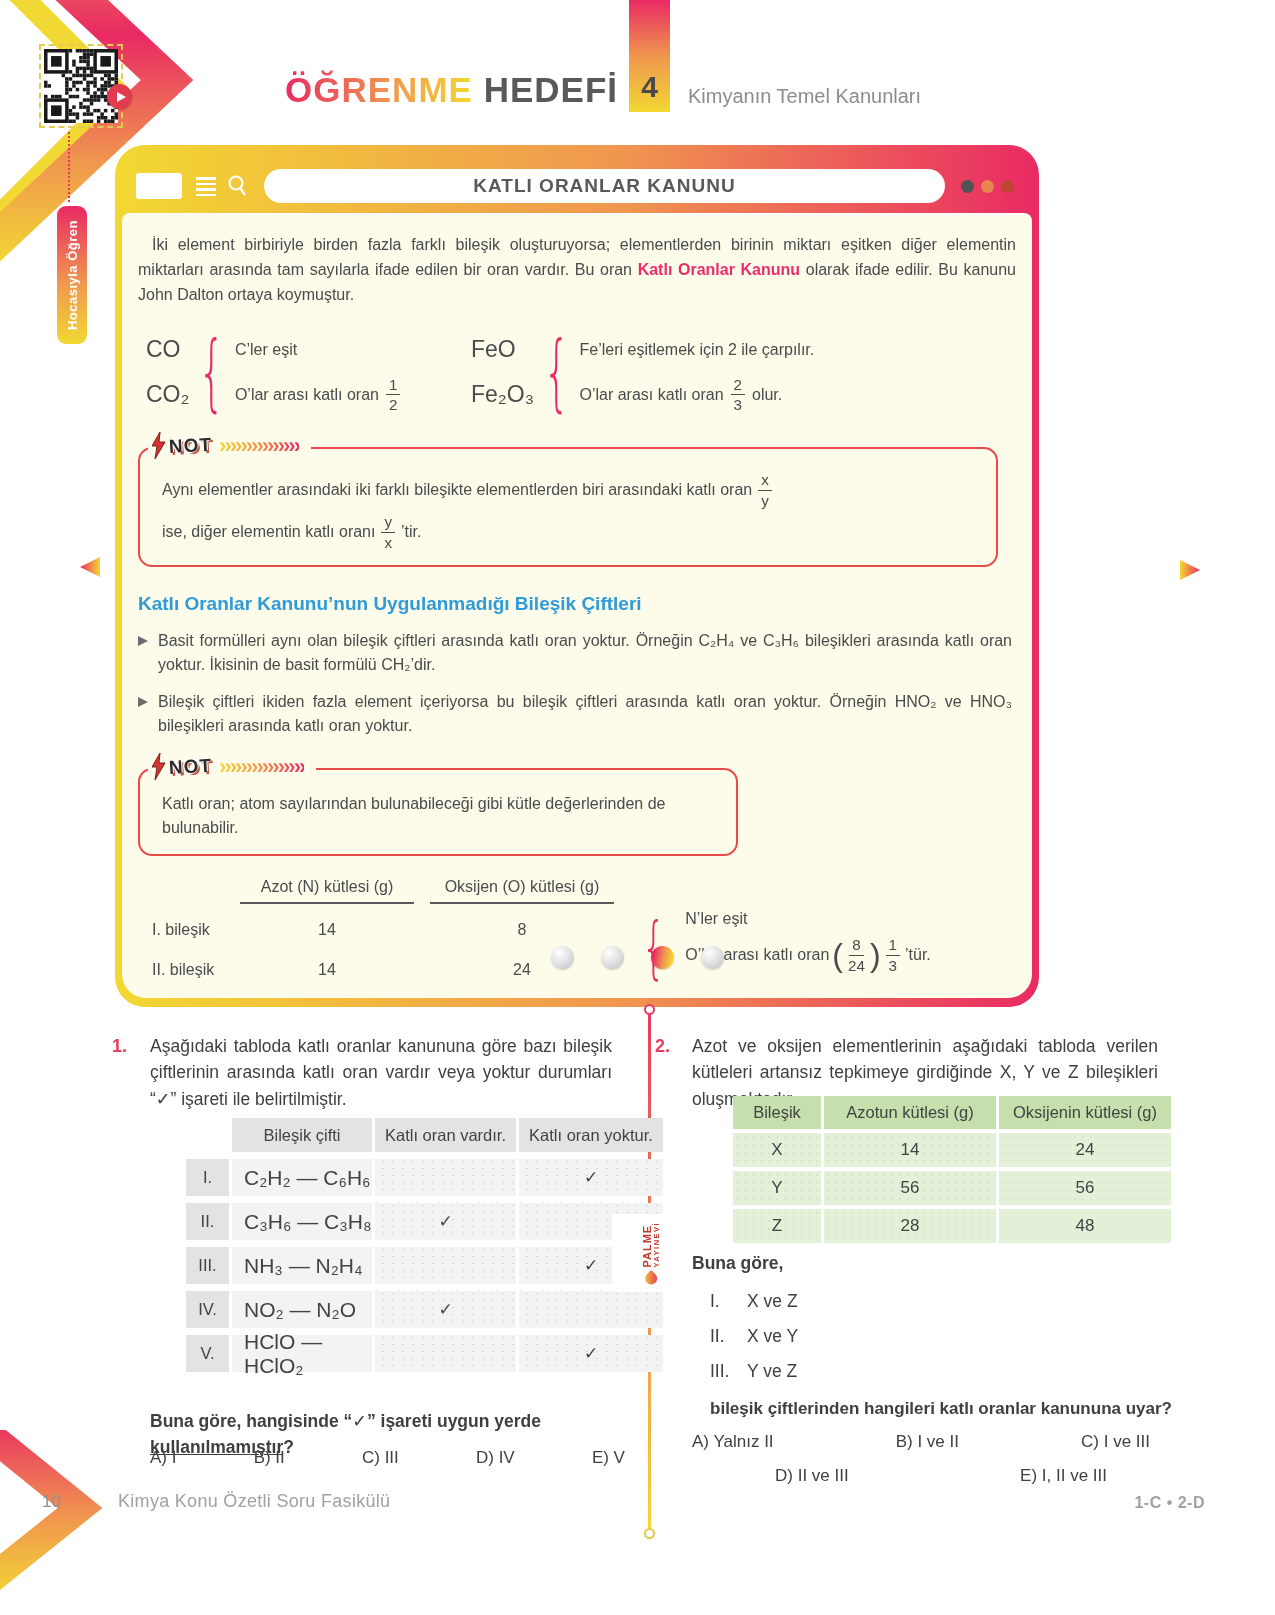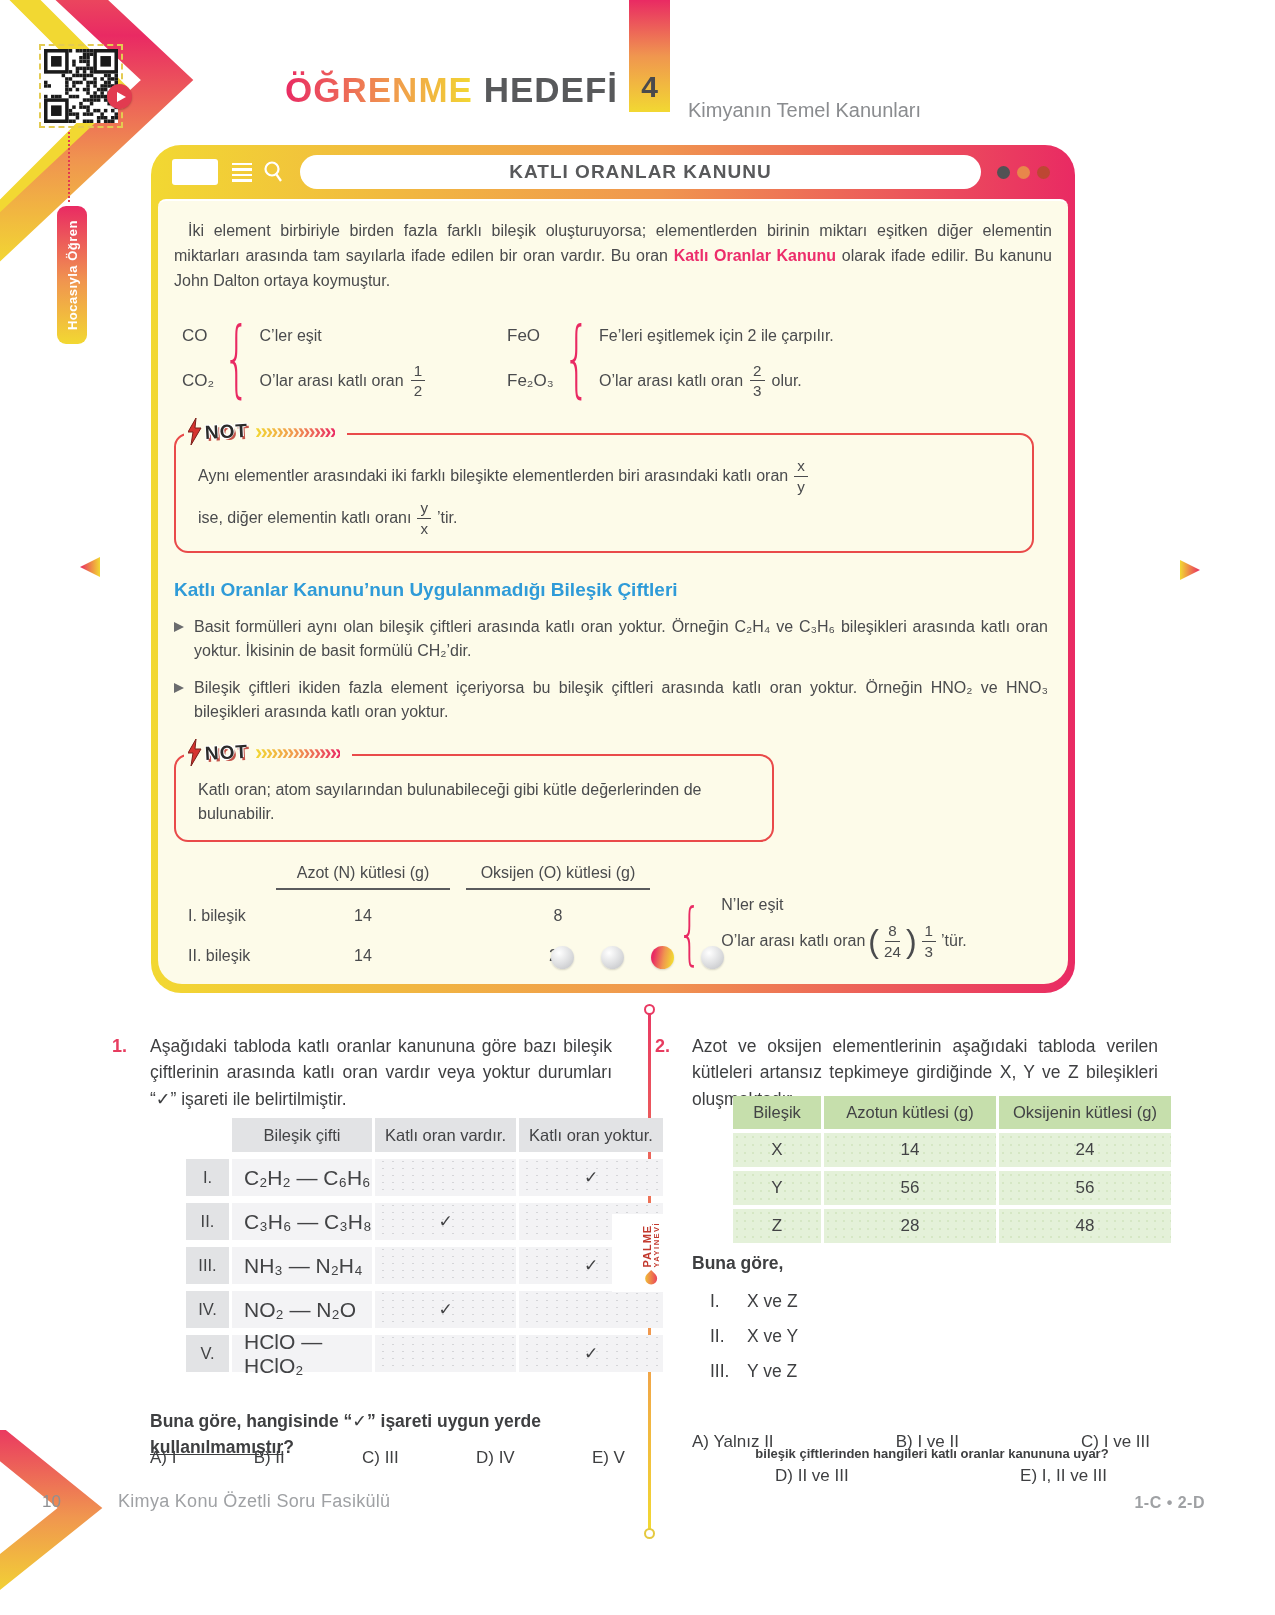--- a/index.html
+++ b/index.html
@@ -19,39 +19,39 @@
   .nav-arrow{position:absolute;}
   .nav-left{left:80px;top:557px;}
   .nav-right{left:1180px;top:560px;}
 
   
   .hdr-title{position:absolute;left:0;top:70px;width:618px;text-align:right;font-size:35px;font-weight:800;letter-spacing:1px;white-space:nowrap;}
   .grad-text{background:linear-gradient(90deg,#E92A63,#F0964F 55%,#F2D832);-webkit-background-clip:text;background-clip:text;color:transparent;}
   .hdr-dark{color:#58595B;}
   .badge4{position:absolute;left:629px;top:0;width:41px;height:112px;background:linear-gradient(180deg,#E92A63,#F0964F 50%,#F2D832);display:flex;align-items:flex-end;justify-content:center;padding-bottom:8px;box-sizing:border-box;}
   .badge4 span{font-size:30px;font-weight:800;color:#4a4a4c;}
-  .hdr-sub{position:absolute;left:688px;top:85px;font-size:20px;color:#8A8C8F;margin-top:14px;}
+  .hdr-sub{position:absolute;left:688px;top:85px;font-size:20px;color:#8A8C8F;}
 
   
-  .panel{position:absolute;left:115px;top:145px;width:924px;background:linear-gradient(90deg,#F2D832,#F0964F 55%,#E92A63);border-radius:30px;padding:0 7px 9px 7px;box-sizing:border-box;margin-left:36px;}
+  .panel{position:absolute;left:115px;top:145px;width:924px;background:linear-gradient(90deg,#F2D832,#F0964F 55%,#E92A63);border-radius:30px;padding:14px 7px 9px 7px;box-sizing:border-box;}
   .win-bar{height:54px;display:flex;align-items:center;padding:0 14px;}
   .win-tab{width:46px;height:26px;background:#fff;border-radius:3px;margin-right:14px;}
   .win-burger{width:20px;height:19px;background:repeating-linear-gradient(180deg,#fff 0 2.5px,transparent 2.5px 5.5px);margin-right:10px;}
   .win-pill{flex:1;height:34px;background:#fff;border-radius:17px;margin:0 16px;display:flex;align-items:center;justify-content:center;font-size:19px;font-weight:800;letter-spacing:1px;color:#58595B;}
   .win-dots{display:flex;gap:7px;margin-right:4px;}
   .win-dot{width:13px;height:13px;border-radius:50%;}
   .panel-body{background:#FDFBE9;border-radius:8px 8px 24px 24px;border-top:2px solid #fff;padding:16px 14px 14px 14px;min-height:700px;box-sizing:border-box;}
 
   .intro{font-size:16px;line-height:1.55;text-align:justify;text-indent:14px;color:#4a4b4d;margin:2px 2px 0 2px;}
   .hl-pink{color:#EC2D6B;font-weight:bold;}
 
   .examples{display:flex;margin:20px 0 0 10px;}
   .ex{display:flex;align-items:center;}
   .ex:first-child{width:325px;}
-  .ex-f>div{height:45px;display:flex;align-items:center;font-size:17px;color:#4a4b4d;}
+  .ex-f>div{height:45px;display:flex;align-items:center;font-size:23px;color:#4a4b4d;}
   .ex-brace{font-size:84px;font-weight:300;color:#E92A63;transform:scaleX(.5);line-height:90px;font-family:"DejaVu Sans",sans-serif;margin:0 -4px;}
   .ex-l>div{height:45px;display:flex;align-items:center;gap:5px;font-size:16px;color:#4a4b4d;}
 
   .note-box{position:relative;border:2px solid #E94A4A;border-radius:14px;margin:30px 0 0 2px;padding:22px 18px 14px 22px;box-sizing:border-box;}
   .note-box.n1{width:860px;}
   .note-box.n2{width:600px;}
   .note-logo{position:absolute;top:-17px;left:8px;display:flex;align-items:center;gap:3px;background:#FDFBE9;padding:0 12px 0 4px;}
   .not-word{font-weight:900;font-size:19px;letter-spacing:1px;color:#2b2b2b;transform:rotate(-3deg);text-shadow:-1px -1px 0 #fff,1px -1px 0 #fff,-1px 1px 0 #fff,2px 2px 0 #c4544a;}
   .not-chevrons{font-weight:bold;font-size:22px;letter-spacing:-2px;line-height:1;background:linear-gradient(90deg,#F2D832,#F0964F 50%,#E92A63);-webkit-background-clip:text;background-clip:text;color:transparent;margin-left:4px;}
   .note-text{font-size:16px;line-height:1.5;color:#4a4b4d;display:flex;align-items:center;flex-wrap:wrap;gap:4px;}
@@ -568,21 +568,21 @@
     <div class="q2-item">
       <span>II.</span>
         <span>X ve Y</span>
     </div>
     <div class="q2-item">
       <span>III.</span>
         <span>Y ve Z</span>
     </div>
   </div>
 
-  <div class="q-text q-bold" style="left:692px;top:1396px;width:480px;white-space:nowrap;text-align:center;font-size:13px;margin-top:48px;">bileşik çiftlerinden hangileri katlı oranlar kanununa uyar?</div>
+  <div class="q-text q-bold" style="left:692px;top:1396px;width:480px;white-space:nowrap;text-align:right;font-size:17px;">bileşik çiftlerinden hangileri katlı oranlar kanununa uyar?</div>
 
   <div class="opts" style="left:692px;top:1432px;width:458px;justify-content:space-between;">
     <span>A) Yalnız II</span>
     <span>B) I ve II</span>
     <span>C) I ve III</span>
   </div>
   <div class="opts" style="left:775px;top:1466px;width:332px;justify-content:space-between;">
     <span>D) II ve III</span>
     <span>E) I, II ve III</span>
   </div>

